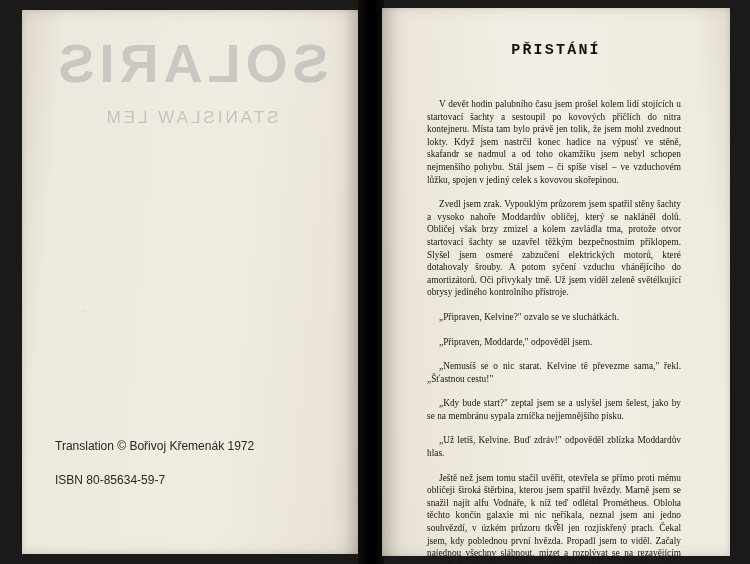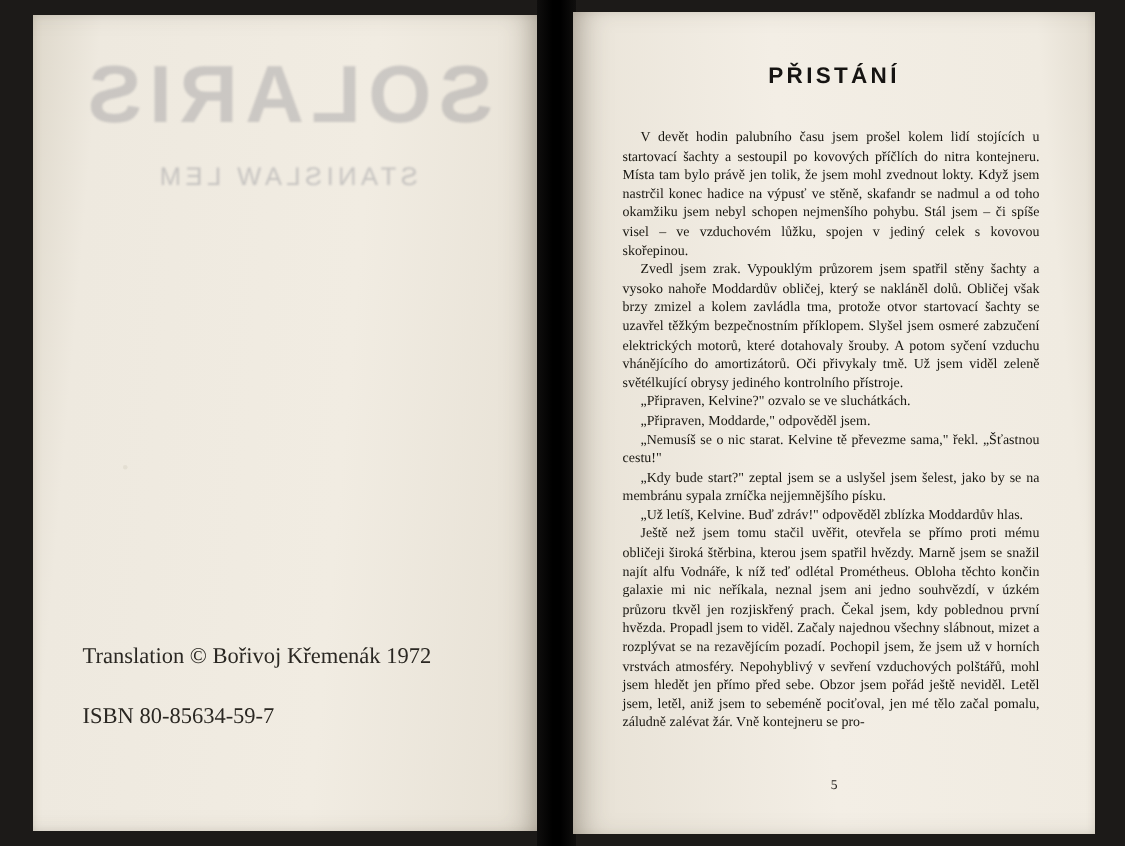--- a/index.html
+++ b/index.html
@@ -79,53 +79,53 @@
     font-size: 17px;
     letter-spacing: 3px;
     color: rgba(110,112,125,0.32);
     transform: scaleX(-1);
     filter: blur(0.7px);
   }
   .colophon {
     position: absolute;
     left: 33px;
     bottom: 62px;
-    font-family: Liberation Serif, serif;
-    font-size: 15px;
+    font-family: Liberation Sans, sans-serif;
+    font-size: 12px;
     color: #2a2722;
     line-height: 1.9;
   }
   .colophon .isbn {
     margin-top: 11px;
     display: block;
   }
   
   .chapter-title {
     margin: 34px 0 0 0;
     text-align: center;
-    font-family: Liberation Sans, sans-serif;
+    font-family: Liberation Mono, monospace;
     font-size: 15px;
     letter-spacing: 2.2px;
     color: #161412;
   }
   .body-text {
     position: absolute;
     left: 33px;
     top: 78px;
     width: 278px;
     font-size: 9.3px;
     line-height: 1.355;
     text-align: justify;
     color: #17150f;
     letter-spacing: 0.02px;
     -webkit-hyphens: auto;
     hyphens: auto;
   }
   .body-text p {
-    margin: 0;
+    margin: 12px;
     text-indent: 12px;
   }
   .folio {
     position: absolute;
     left: 0;
     width: 348px;
     bottom: 28px;
     text-align: center;
     font-size: 9px;
     color: #1a1815;

